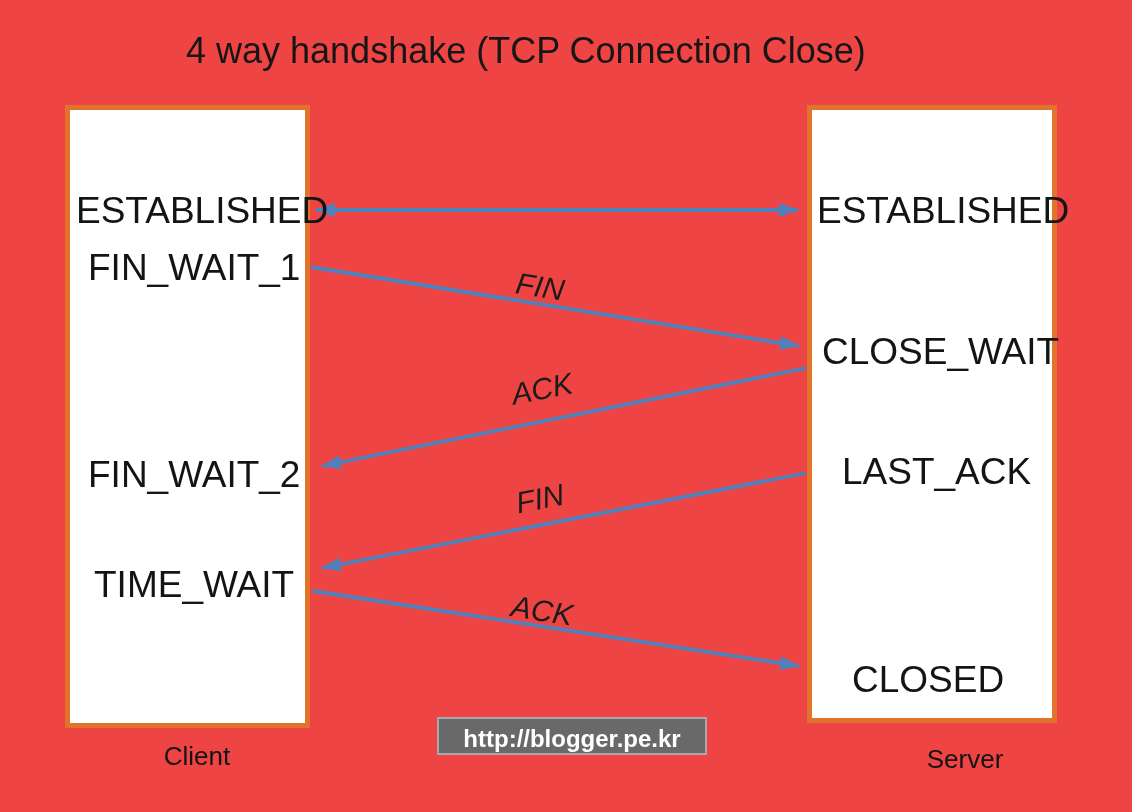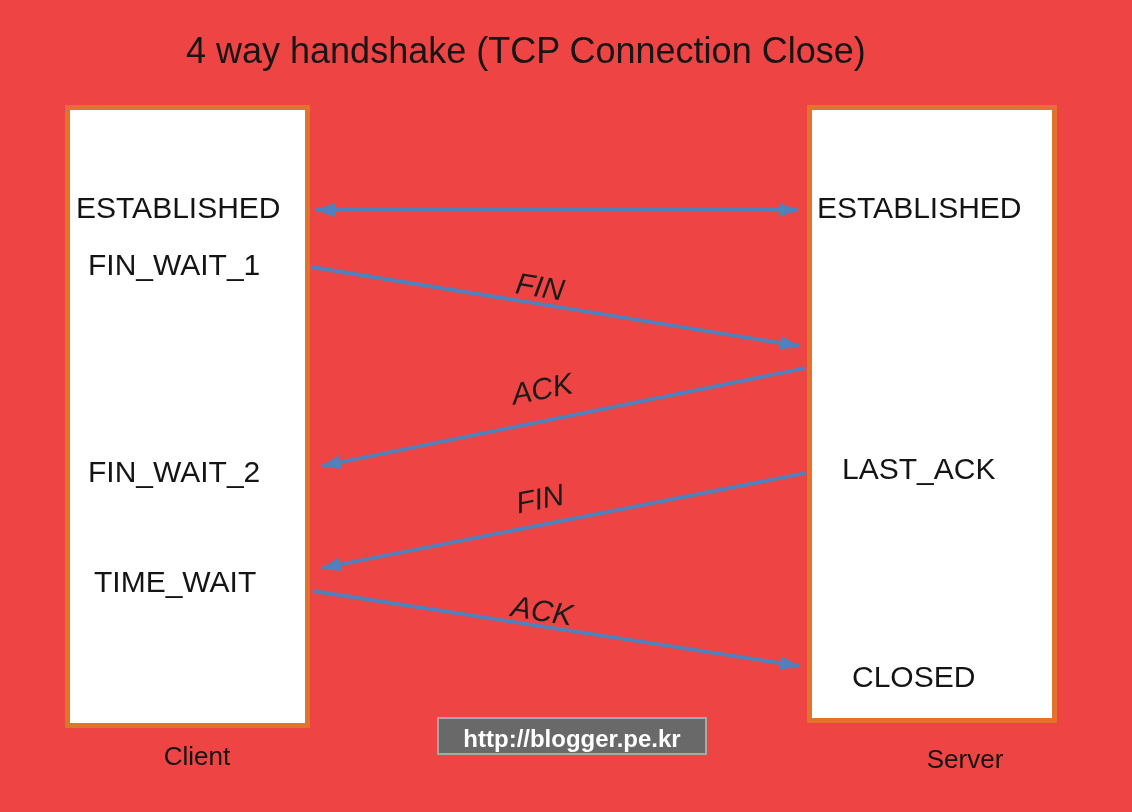--- a/index.html
+++ b/index.html
@@ -27,21 +27,21 @@
   .endpoint-box {
     position: absolute;
     border: 5px solid #E2732A;
     background: #ffffff;
     box-sizing: border-box;
   }
   .client-box { left: 65px;  top: 105px; width: 245px; height: 623px; }
   .server-box { left: 807px; top: 105px; width: 250px; height: 618px; }
   .state {
     position: absolute;
-    font-size: 30px;
+    font-size: 37px;
     color: #141414;
     line-height: 1.1;
     white-space: nowrap;
     z-index: 3;
   }
   .st-est-c  { left: 76px;  top: 191px; }
   .st-fw1    { left: 88px;  top: 248px; }
   .st-fw2    { left: 88px;  top: 455px; }
   .st-tw     { left: 94px;  top: 565px; }
   .st-est-s  { left: 817px; top: 191px; }
@@ -107,20 +107,21 @@
 
   <div class="endpoint-box client-box"></div>
   <div class="endpoint-box server-box"></div>
 
   <div class="state st-est-c">ESTABLISHED</div>
   <div class="state st-fw1">FIN_WAIT_1</div>
   <div class="state st-fw2">FIN_WAIT_2</div>
   <div class="state st-tw">TIME_WAIT</div>
 
   <div class="state st-est-s">ESTABLISHED</div>
+  <div class="state st-cw">CLOSE_WAIT</div>
   <div class="state st-cl">CLOSED</div>
   <div class="state st-la">LAST_ACK</div>
 
   <svg class="arrows-layer" viewBox="0 0 1132 812" xmlns="http://www.w3.org/2000/svg">
     <defs>
       <marker id="ah" markerUnits="userSpaceOnUse" markerWidth="22" markerHeight="16" refX="19" refY="7" orient="auto-start-reverse">
         <path d="M0,0 L20,7 L0,14 Z" fill="#4F81BD"></path>
       </marker>
     </defs>
     <line x1="316" y1="210" x2="798" y2="210" stroke="#4F81BD" stroke-width="3.8" marker-start="url(#ah)" marker-end="url(#ah)"></line>

